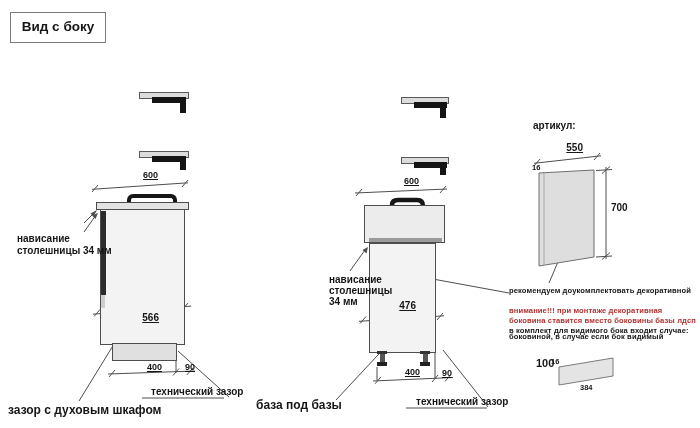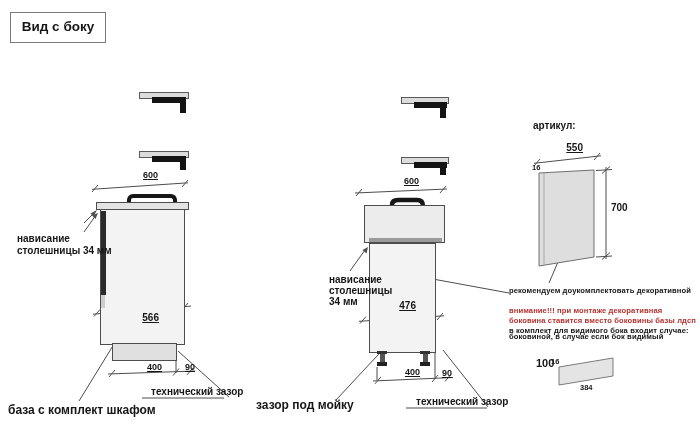--- a/index.html
+++ b/index.html
@@ -145,21 +145,21 @@
 
     <div class="abs lbl s9 ctr" style="left:126px;top:362px;width:36px;">400</div>
     <div class="abs lbl s9 ctr" style="left:171px;top:362px;width:24px;">90</div>
 
     <div class="abs lbl s8" style="left:4px;top:233px;">
       <div>нависание</div>
       <div>столешницы 34 мм</div>
     </div>
 
     <div class="abs lbl s8 rt" style="left:138px;top:386px;width:84px;">технический зазор</div>
-    <div class="abs lbl s12" style="left:8px;top:403px;">база с комплект шкафом</div>
+    <div class="abs lbl s12" style="left:8px;top:403px;">зазор с духовым шкафом</div>
   </div>
 
   <div>
 
     <div class="abs slab" style="left:401px;top:97px;width:46px;height:5px;"></div>
     <div class="abs blk" style="left:414px;top:102px;width:33px;height:6px;"></div>
     <div class="abs blk" style="left:440px;top:102px;width:6px;height:16px;"></div>
     <div class="abs slab" style="left:401px;top:157px;width:46px;height:5px;"></div>
     <div class="abs blk" style="left:414px;top:162px;width:33px;height:6px;"></div>
     <div class="abs blk" style="left:440px;top:162px;width:6px;height:13px;"></div>
@@ -182,21 +182,21 @@
     <div class="abs lbl s9 ctr" style="left:384px;top:367px;width:36px;">400</div>
     <div class="abs lbl s9 ctr" style="left:430px;top:368px;width:22px;">90</div>
 
     <div class="abs lbl s8" style="left:316px;top:274px;line-height:11px;">
       <div>нависание</div>
       <div>столешницы</div>
       <div>34 мм</div>
     </div>
 
     <div class="abs lbl s8 rt" style="left:403px;top:396px;width:84px;">технический зазор</div>
-    <div class="abs lbl s12" style="left:256px;top:398px;">зазор под мойку</div>
+    <div class="abs lbl s12" style="left:256px;top:398px;">база под базы</div>
   </div>
 
   <div>
     <div class="abs lbl s9" style="left:533px;top:120px;font-size:10px;">артикул:</div>
     <div class="abs lbl s10 ctr" style="left:551px;top:142px;width:32px;">550</div>
     <div class="abs lbl" style="left:532px;top:163px;font-size:7.5px;">16</div>
     <div class="abs lbl s10" style="left:611px;top:202px;">700</div>
 
     <div class="abs note" style="left:509px;top:286px;">рекомендуем доукомплектовать декоративной</div>
     <div class="abs note" style="left:509px;top:296px;margin-top:36px;">боковиной, в случае если бок видимый</div>

